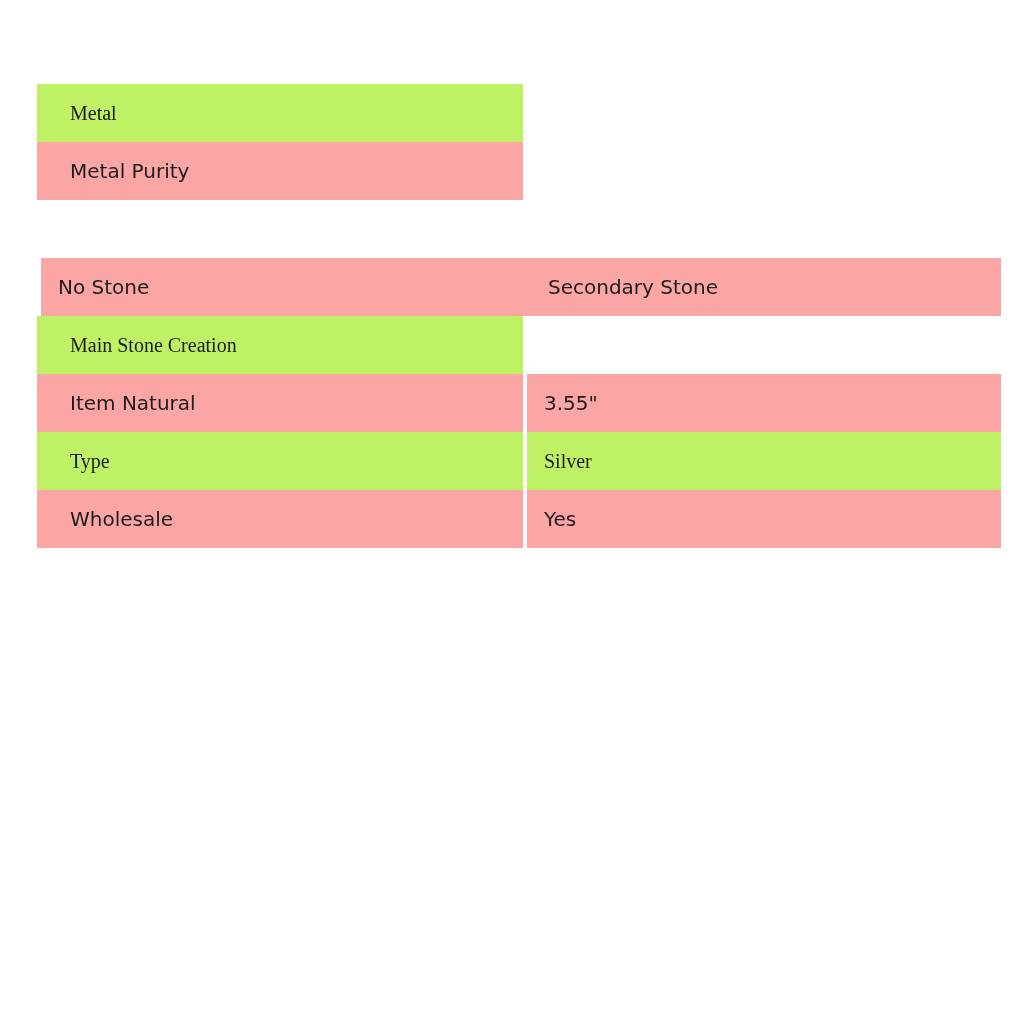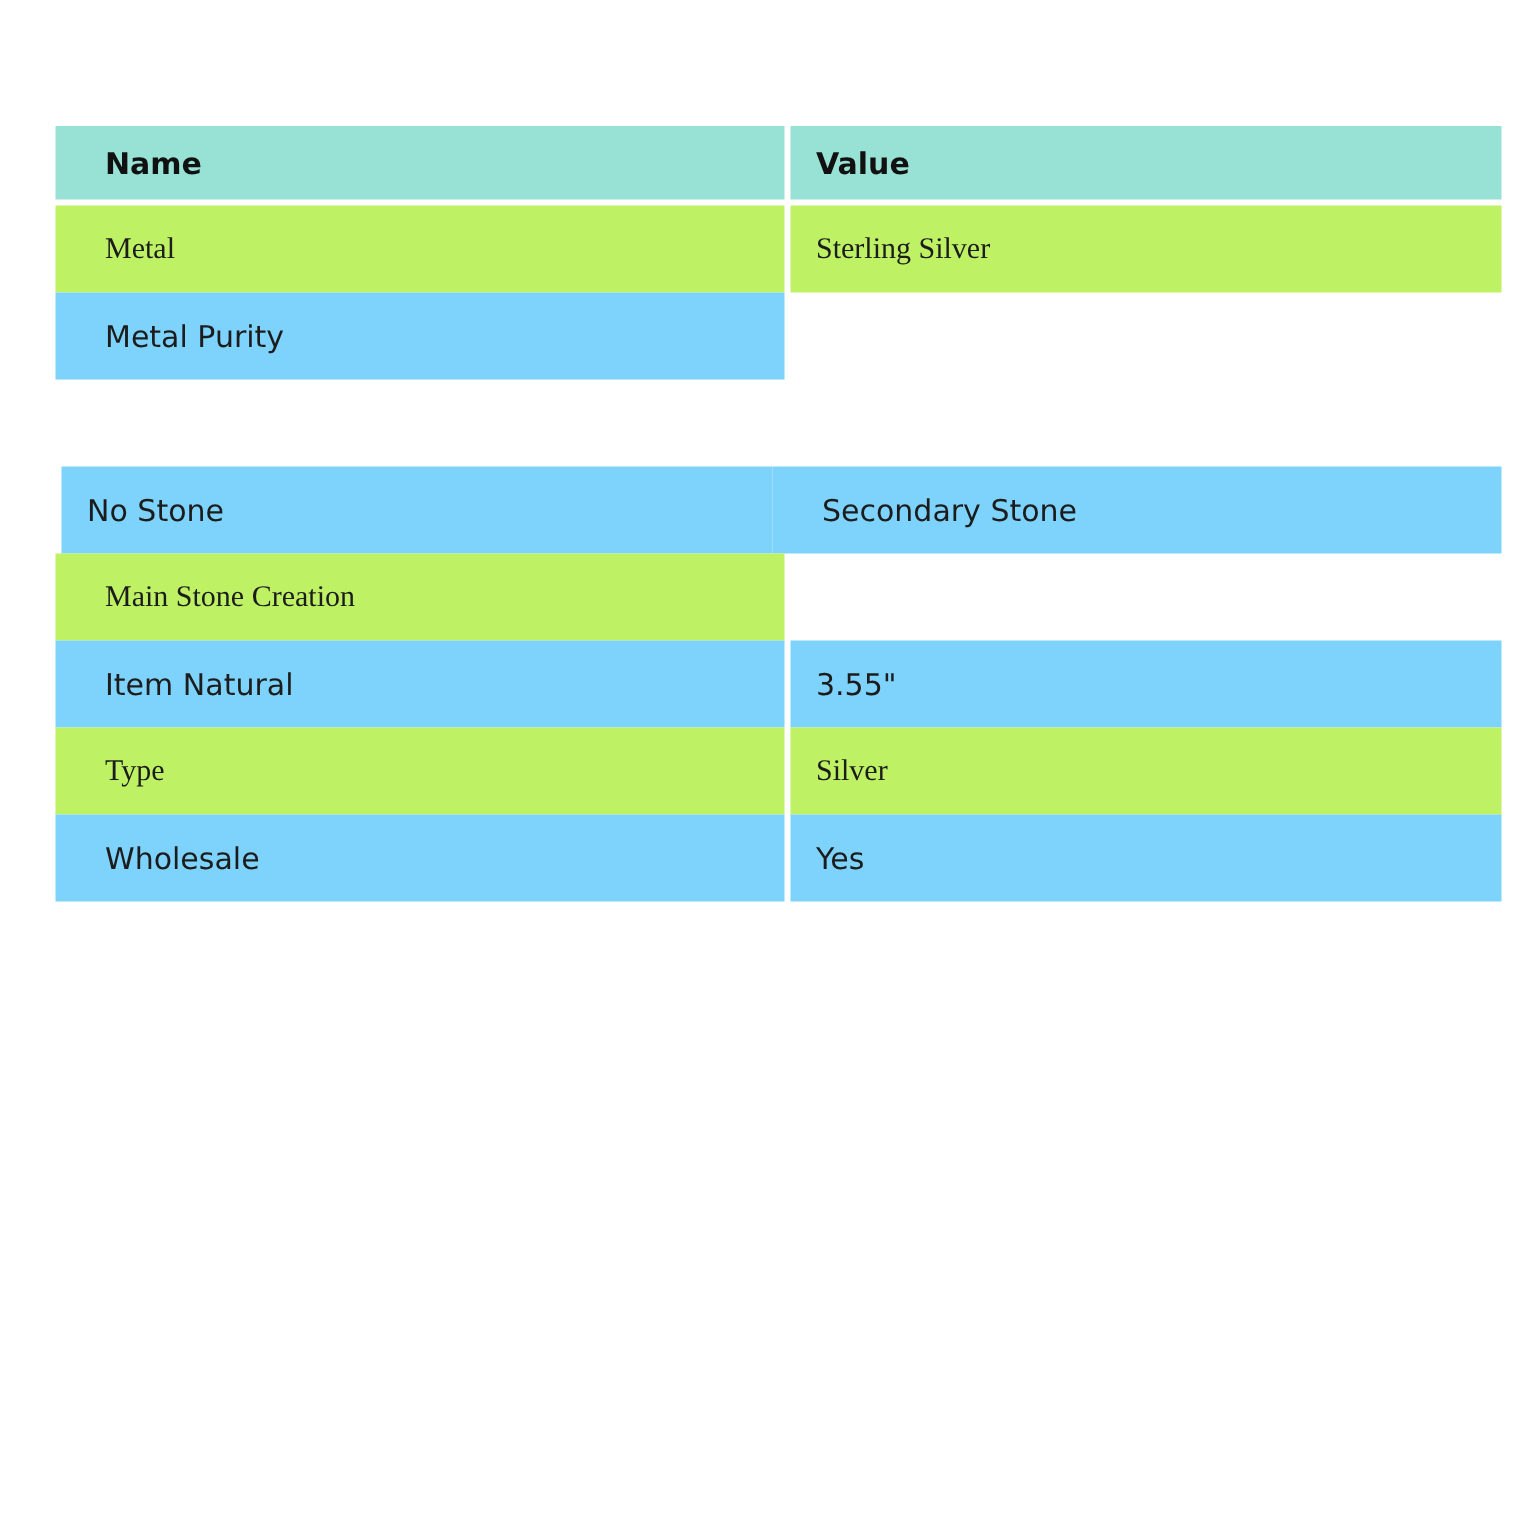--- a/index.html
+++ b/index.html
@@ -45,40 +45,35 @@
     width: 474px;
     margin-left: 4px;
     padding-left: 17px;
   }
   .header-row .td {
     background: #97e2d5;
     font-weight: 700;
     color: #111111;
   }
   .tr.alt .td {
-    background: #7dd3fc;
+    background: #fca5a5;
   }
   .tr.plain .td {
     background: #bef264;
     font-family: Liberation Serif, serif;
   }
 </style>
 </head>
 <body>
 
 <div class="spec-table">
 
-  <div class="tr header-row">
-    <div class="td name-col">Name</div>
-    <div class="td value-col">Value</div>
-  </div>
 
   <div class="tr plain">
     <div class="td name-col">Metal</div>
-    <div class="td value-col">Sterling Silver</div>
   </div>
 
   <div class="tr alt">
     <div class="td name-col">Metal Purity</div>
   </div>
 
   <div class="tr plain">
   </div>
 
   <div class="tr alt">

